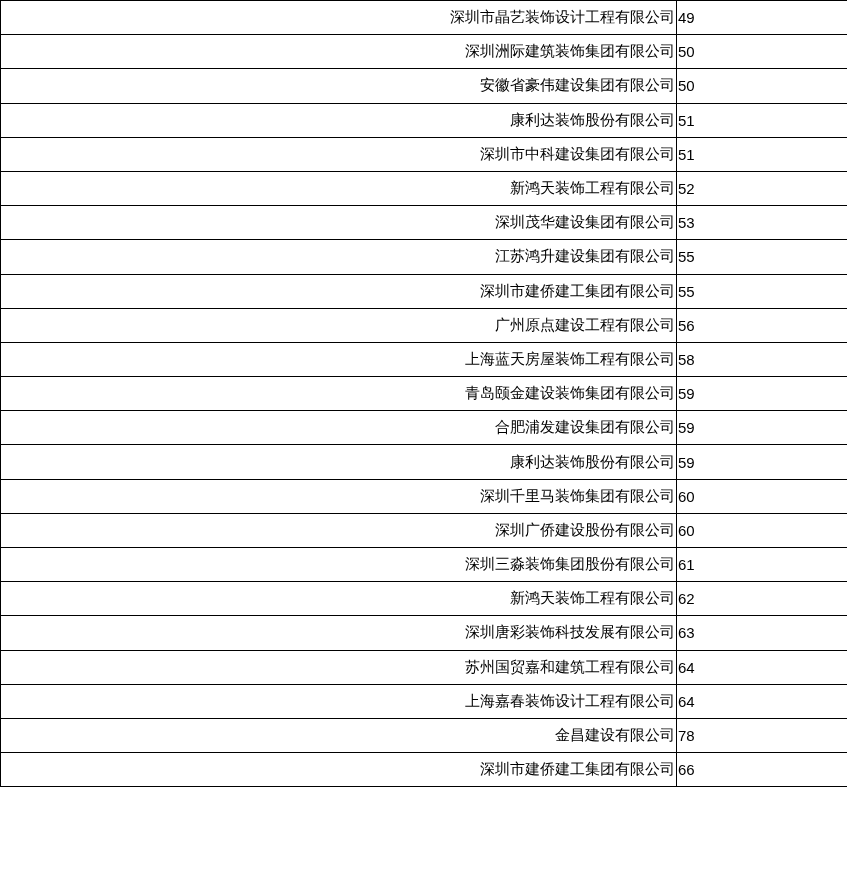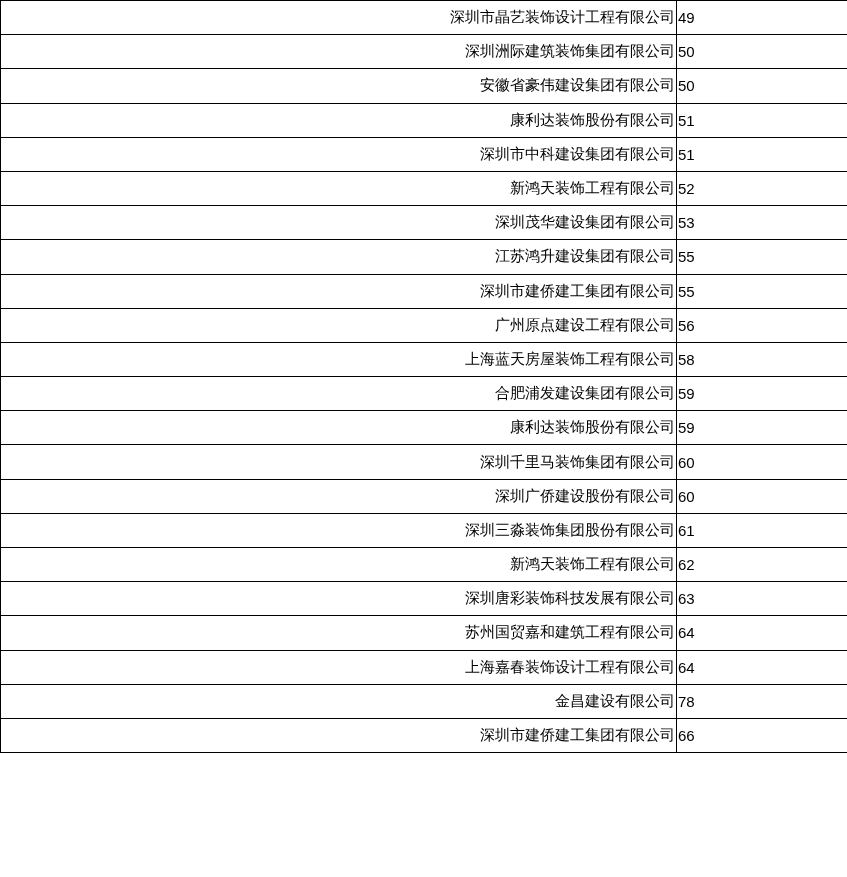--- a/index.html
+++ b/index.html
@@ -85,20 +85,24 @@
     </tr>
     <tr>
       <td class="company-cell">广州原点建设工程有限公司</td>
       <td class="value-cell">56</td>
     </tr>
     <tr>
       <td class="company-cell">上海蓝天房屋装饰工程有限公司</td>
       <td class="value-cell">58</td>
     </tr>
     <tr>
+      <td class="company-cell">青岛颐金建设装饰集团有限公司</td>
+      <td class="value-cell">59</td>
+    </tr>
+    <tr>
       <td class="company-cell">合肥浦发建设集团有限公司</td>
       <td class="value-cell">59</td>
     </tr>
     <tr>
       <td class="company-cell">康利达装饰股份有限公司</td>
       <td class="value-cell">59</td>
     </tr>
     <tr>
       <td class="company-cell">深圳千里马装饰集团有限公司</td>
       <td class="value-cell">60</td>

